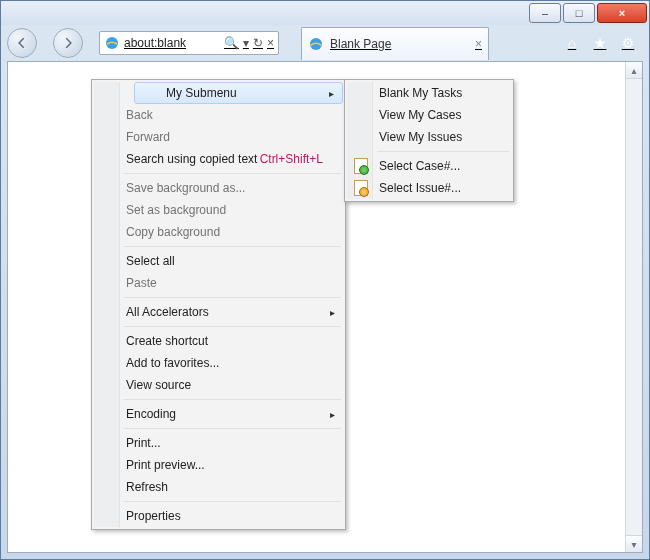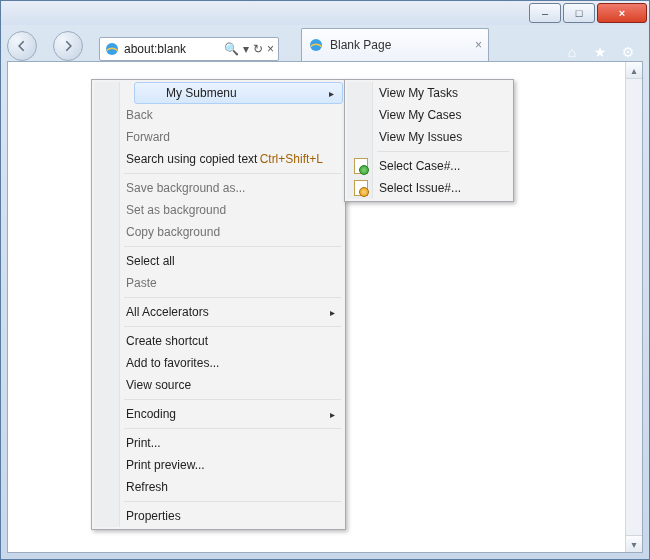--- a/index.html
+++ b/index.html
@@ -7,21 +7,21 @@
 
   
   .window { width: 650px; height: 560px; border: 1px solid #5a7ca0; background: linear-gradient(#dbe6f2, #c8d7ea); position: relative; }
   .titlebar { height: 24px; background: linear-gradient(#e8eef7, #d5e1f0); display: flex; justify-content: flex-end; align-items: center; padding-right: 2px; }
   .winbtns { display:flex; gap:0; }
   .winbtn { width: 32px; height: 20px; border: 1px solid #6e8096; background: linear-gradient(#f7fafe,#d9e3f0); display:flex; align-items:center; justify-content:center; border-radius:3px; margin-left:2px; color:#2b3b4d;}
   .winbtn.close { width: 50px; background: linear-gradient(#f07a6b,#d84326); border-color:#8b2316; color:#fff; font-weight:bold;}
   .winglyph { font-size:11px; line-height:1; }
 
   
-  .navrow { height: 36px; display:flex; align-items:flex-end; padding: 0 6px; gap:16px; }
+  .navrow { height: 36px; display:flex; align-items:center; padding: 0 6px; gap:16px;text-decoration:underline; }
   .navbtn { width:30px; height:30px; border-radius:50%; background: radial-gradient(circle at 30% 30%, #f2f6fb, #c5d3e4); border:1px solid #9bacc1; display:flex; align-items:center; justify-content:center; color:#5a6b80;}
   .navbtn svg { width:14px; height:14px; }
   .addr { flex:0 0 180px; height:24px; background:#fff; border:1px solid #9bacc1; display:flex; align-items:center; padding:0 4px; gap:4px; border-radius:2px;}
   .addr .domain { flex:1; color:#222; font-size:12px;}
   .addr .ctls { display:flex; align-items:center; gap:4px; color:#555;}
   .tab { flex:0 0 188px; height:26px; margin-left:6px; background: linear-gradient(#fcfdff,#eef3fa); border:1px solid #9bacc1; border-bottom:none; display:flex; align-items:center; padding:16px 6px; gap:6px; border-radius:2px 2px 0 0; color:#333;}
   .tab .tabclose { margin-left:auto; color:#7d8894; font-size:12px;}
   .spacer { flex:1; }
   .cmdicons { display:flex; gap:10px; padding-right:6px; color:#fff; }
   .cmdicons span { width:18px; height:18px; display:flex; align-items:center; justify-content:center; font-size:14px;}
@@ -38,21 +38,21 @@
 
   
   .menu { position:absolute; background:#f3f3f3; border:1px solid #a7abb0; box-shadow:2px 2px 4px rgba(0,0,0,.25); padding:2px; }
   .menu .gutter { position:absolute; top:2px; bottom:2px; left:2px; width:26px; background:#edeef0; border-right:1px solid #e2e3e5;}
   .menu.main { top:78px; left:90px; width:255px; }
   .menu.sub  { top:78px; left:343px; width:170px; }
   .mi { position:relative; height:22px; display:flex; align-items:center; padding-left:32px; padding-right:20px; color:#222; white-space:nowrap;}
   .mi.dis { color:#737373; }
   .mi.hl { background: linear-gradient(#eaf3fe,#d6e8fc); border:1px solid #aecff7; border-radius:3px; padding-left:31px; padding-right:19px; height:22px;margin-left:40px;}
   .mi .arrow { position:absolute; right:8px; font-size:10px; color:#333;}
-  .mi .shortcut { margin-left:auto; color:#a16207; font-size:12px;}
+  .mi .shortcut { margin-left:auto; color:#be185d; font-size:12px;}
   .sep { height:1px; background:#e0e0e0; margin:3px 2px 3px 30px;}
   .iconcell { position:absolute; left:5px; width:18px; height:18px; display:flex; align-items:center; justify-content:center;}
   .pageicon { width:14px; height:16px; background:#fff; border:1px solid #c0a050; position:relative;}
   .pageicon::after { content:""; position:absolute; right:-2px; bottom:-2px; width:8px; height:8px; border-radius:50%; background: radial-gradient(circle,#5fb0ff,#1a6fd1); border:1px solid #0f5aad;}
   .pageicon.green::after { background: radial-gradient(circle,#7ed376,#2f9e2d); border-color:#217a1e;}
   .pageicon.orange::after { background: radial-gradient(circle,#ffd27a,#e69a12); border-color:#a96b00;}
 </style>
 </head>
 <body>
 
@@ -189,21 +189,21 @@
       </div>
     <div class="sep"></div>
     <div class="mi">
         <span>Properties</span>
       </div>
   </div>
 
   <div class="menu sub">
     <div class="gutter"></div>
     <div class="mi">
-        <span>View My Tasks</span>
+        <span>Blank My Tasks</span>
       </div>
     <div class="mi">
         <span>View My Cases</span>
       </div>
     <div class="mi">
         <span>View My Issues</span>
       </div>
     <div class="sep"></div>
     <div class="mi">
       <span class="iconcell">

